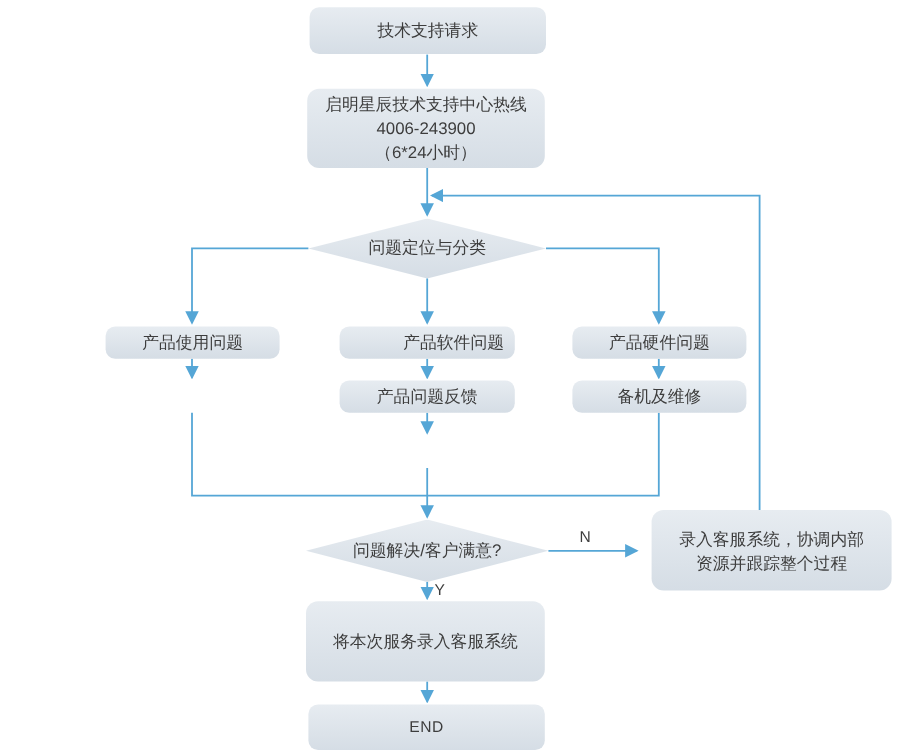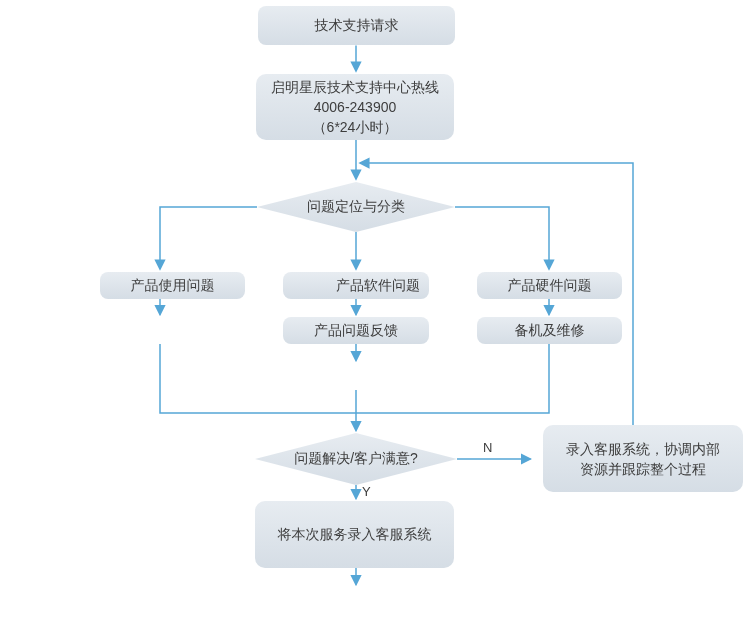--- a/index.html
+++ b/index.html
@@ -59,21 +59,21 @@
     position: absolute;
     font-size: 13px;
     color: var(--text);
   }
   .end-text { font-size: 13px; letter-spacing: 0.5px; }
 
   
   #n-request   { left: 258px; top: 6px;   width: 197px; height: 39px; }
   #n-hotline   { left: 256px; top: 74px;  width: 198px; height: 66px; }
   #n-classify  { left: 257px; top: 182px; width: 198px; height: 50px; }
-  #n-usage     { left: 88px;  top: 272px; width: 145px; height: 27px; margin-left: 12px; }
+  #n-usage     { left: 88px;  top: 272px; width: 145px; height: 27px; }
   #n-software  { left: 283px; top: 272px; width: 146px; height: 27px; padding-left: 44px; }
   #n-hardware  { left: 477px; top: 272px; width: 145px; height: 27px; }
   #n-answer    { left: 88px;  top: 317px; width: 145px; height: 27px; }
   #n-feedback  { left: 283px; top: 317px; width: 146px; height: 27px; }
   #n-repair    { left: 477px; top: 317px; width: 145px; height: 27px; }
   #n-solution  { left: 283px; top: 363px; width: 146px; height: 27px; }
   #n-satisfied { left: 255px; top: 433px; width: 202px; height: 52px; }
   #n-crm       { left: 543px; top: 425px; width: 200px; height: 67px; }
   #n-record    { left: 255px; top: 501px; width: 199px; height: 67px; }
   #n-end       { left: 257px; top: 587px; width: 197px; height: 38px; }
@@ -151,17 +151,20 @@
 
   <div id="n-crm" class="node box-lg multiline">
     <span>录入客服系统，协调内部</span>
     <span>资源并跟踪整个过程</span>
   </div>
 
   <div id="n-record" class="node box-lg">
     <span>将本次服务录入客服系统</span>
   </div>
 
+  <div id="n-end" class="node box">
+    <span class="end-text">END</span>
+  </div>
 
   <span id="lbl-no" class="edge-label">N</span>
   <span id="lbl-yes" class="edge-label">Y</span>
 
 </div>
 
 </body></html>

